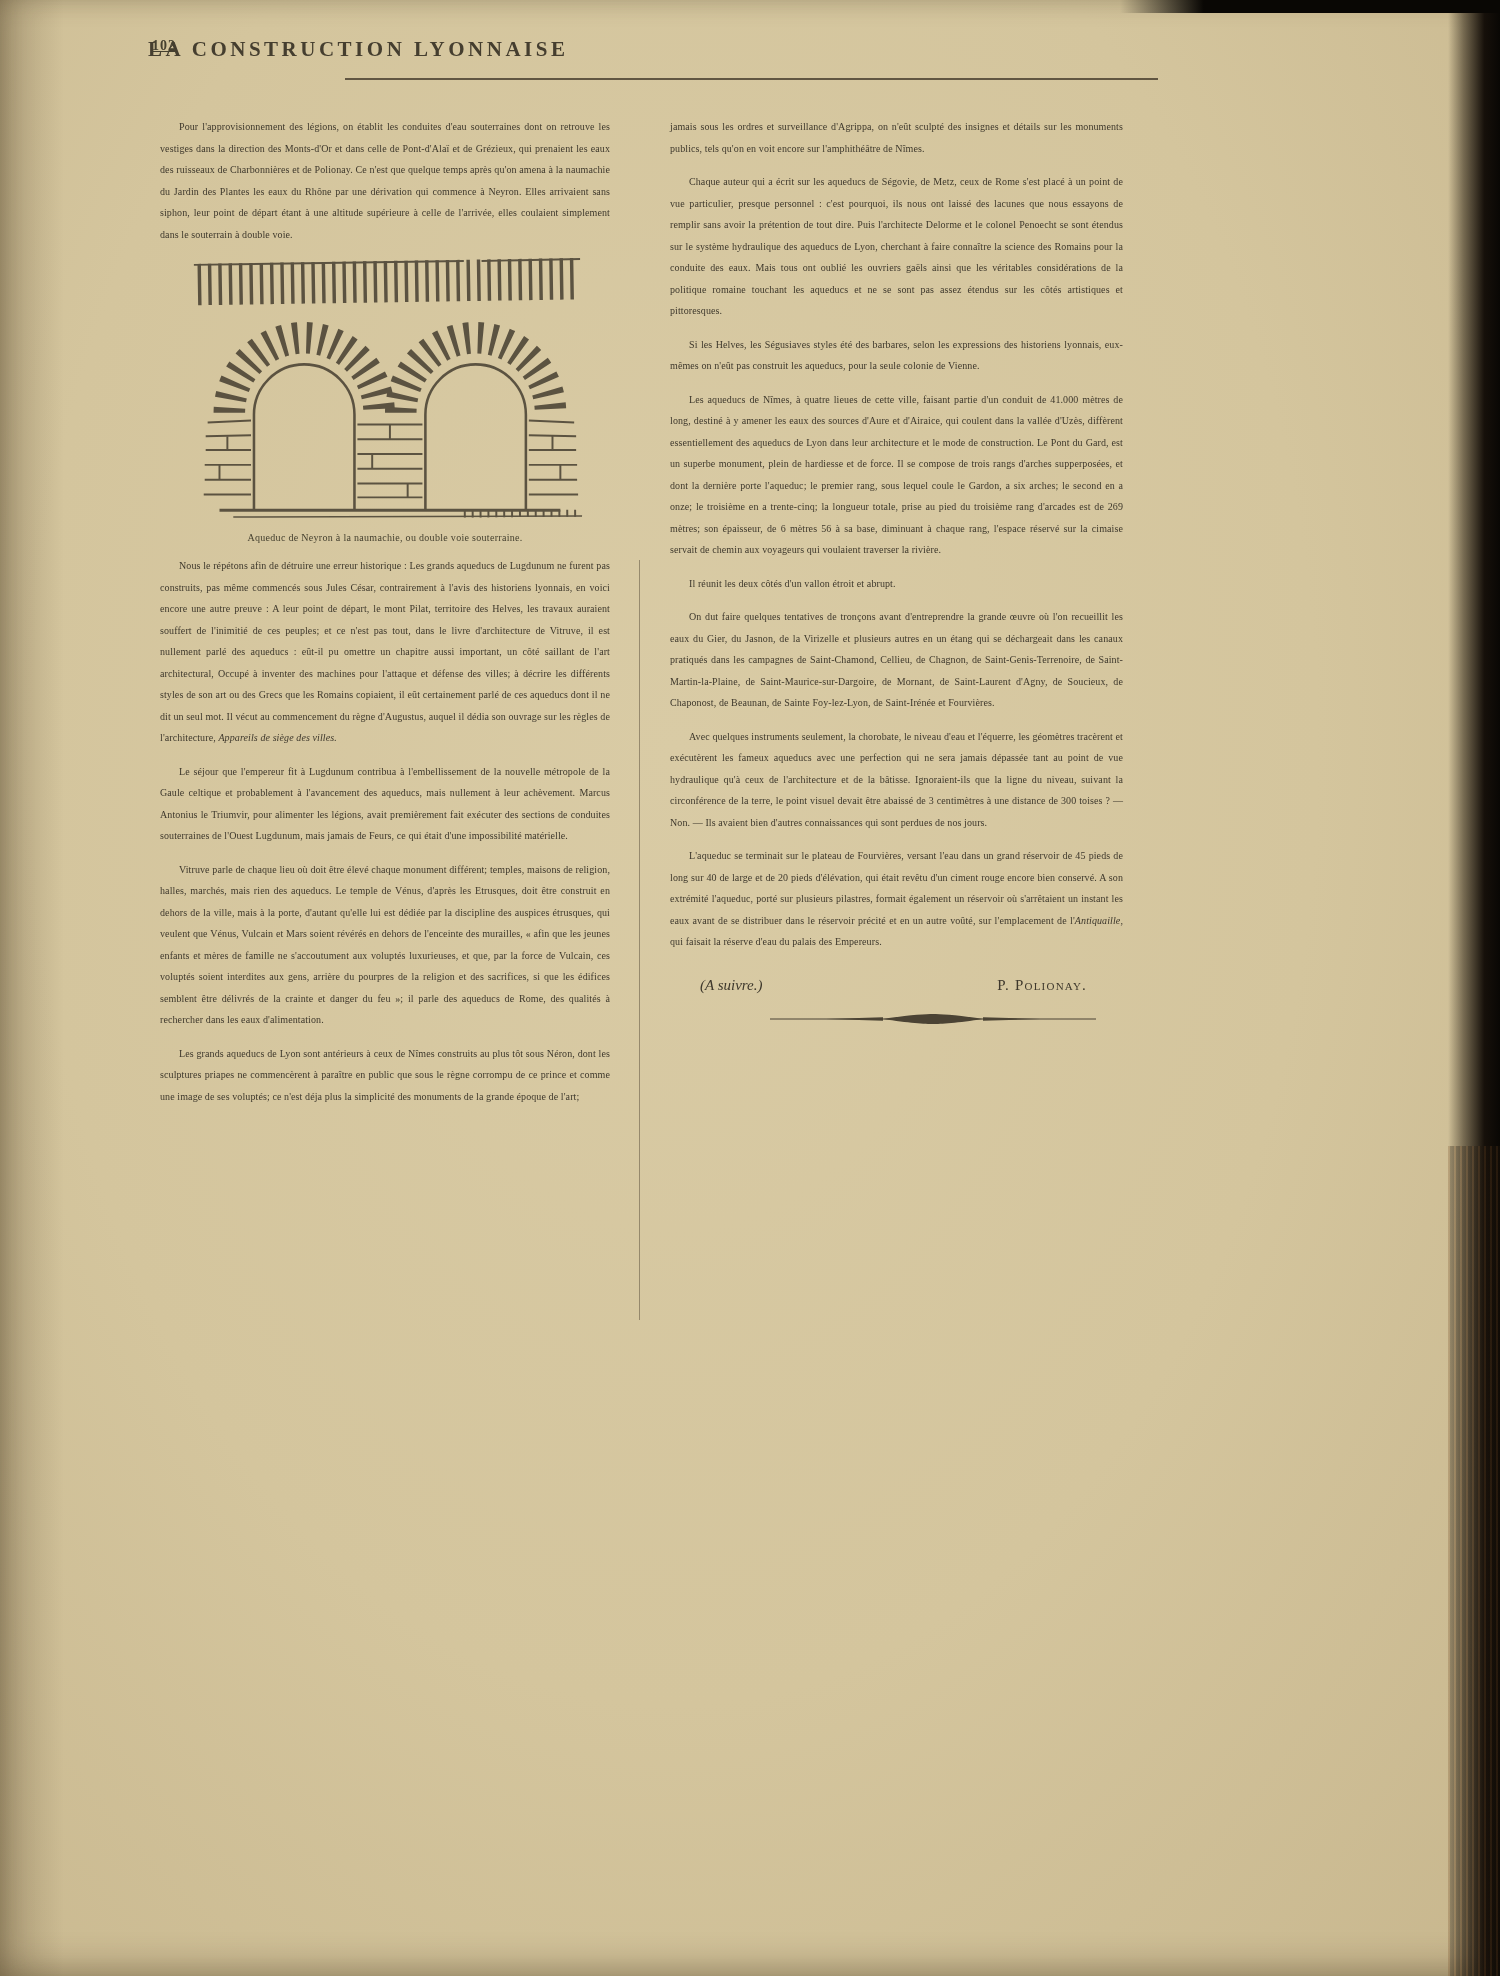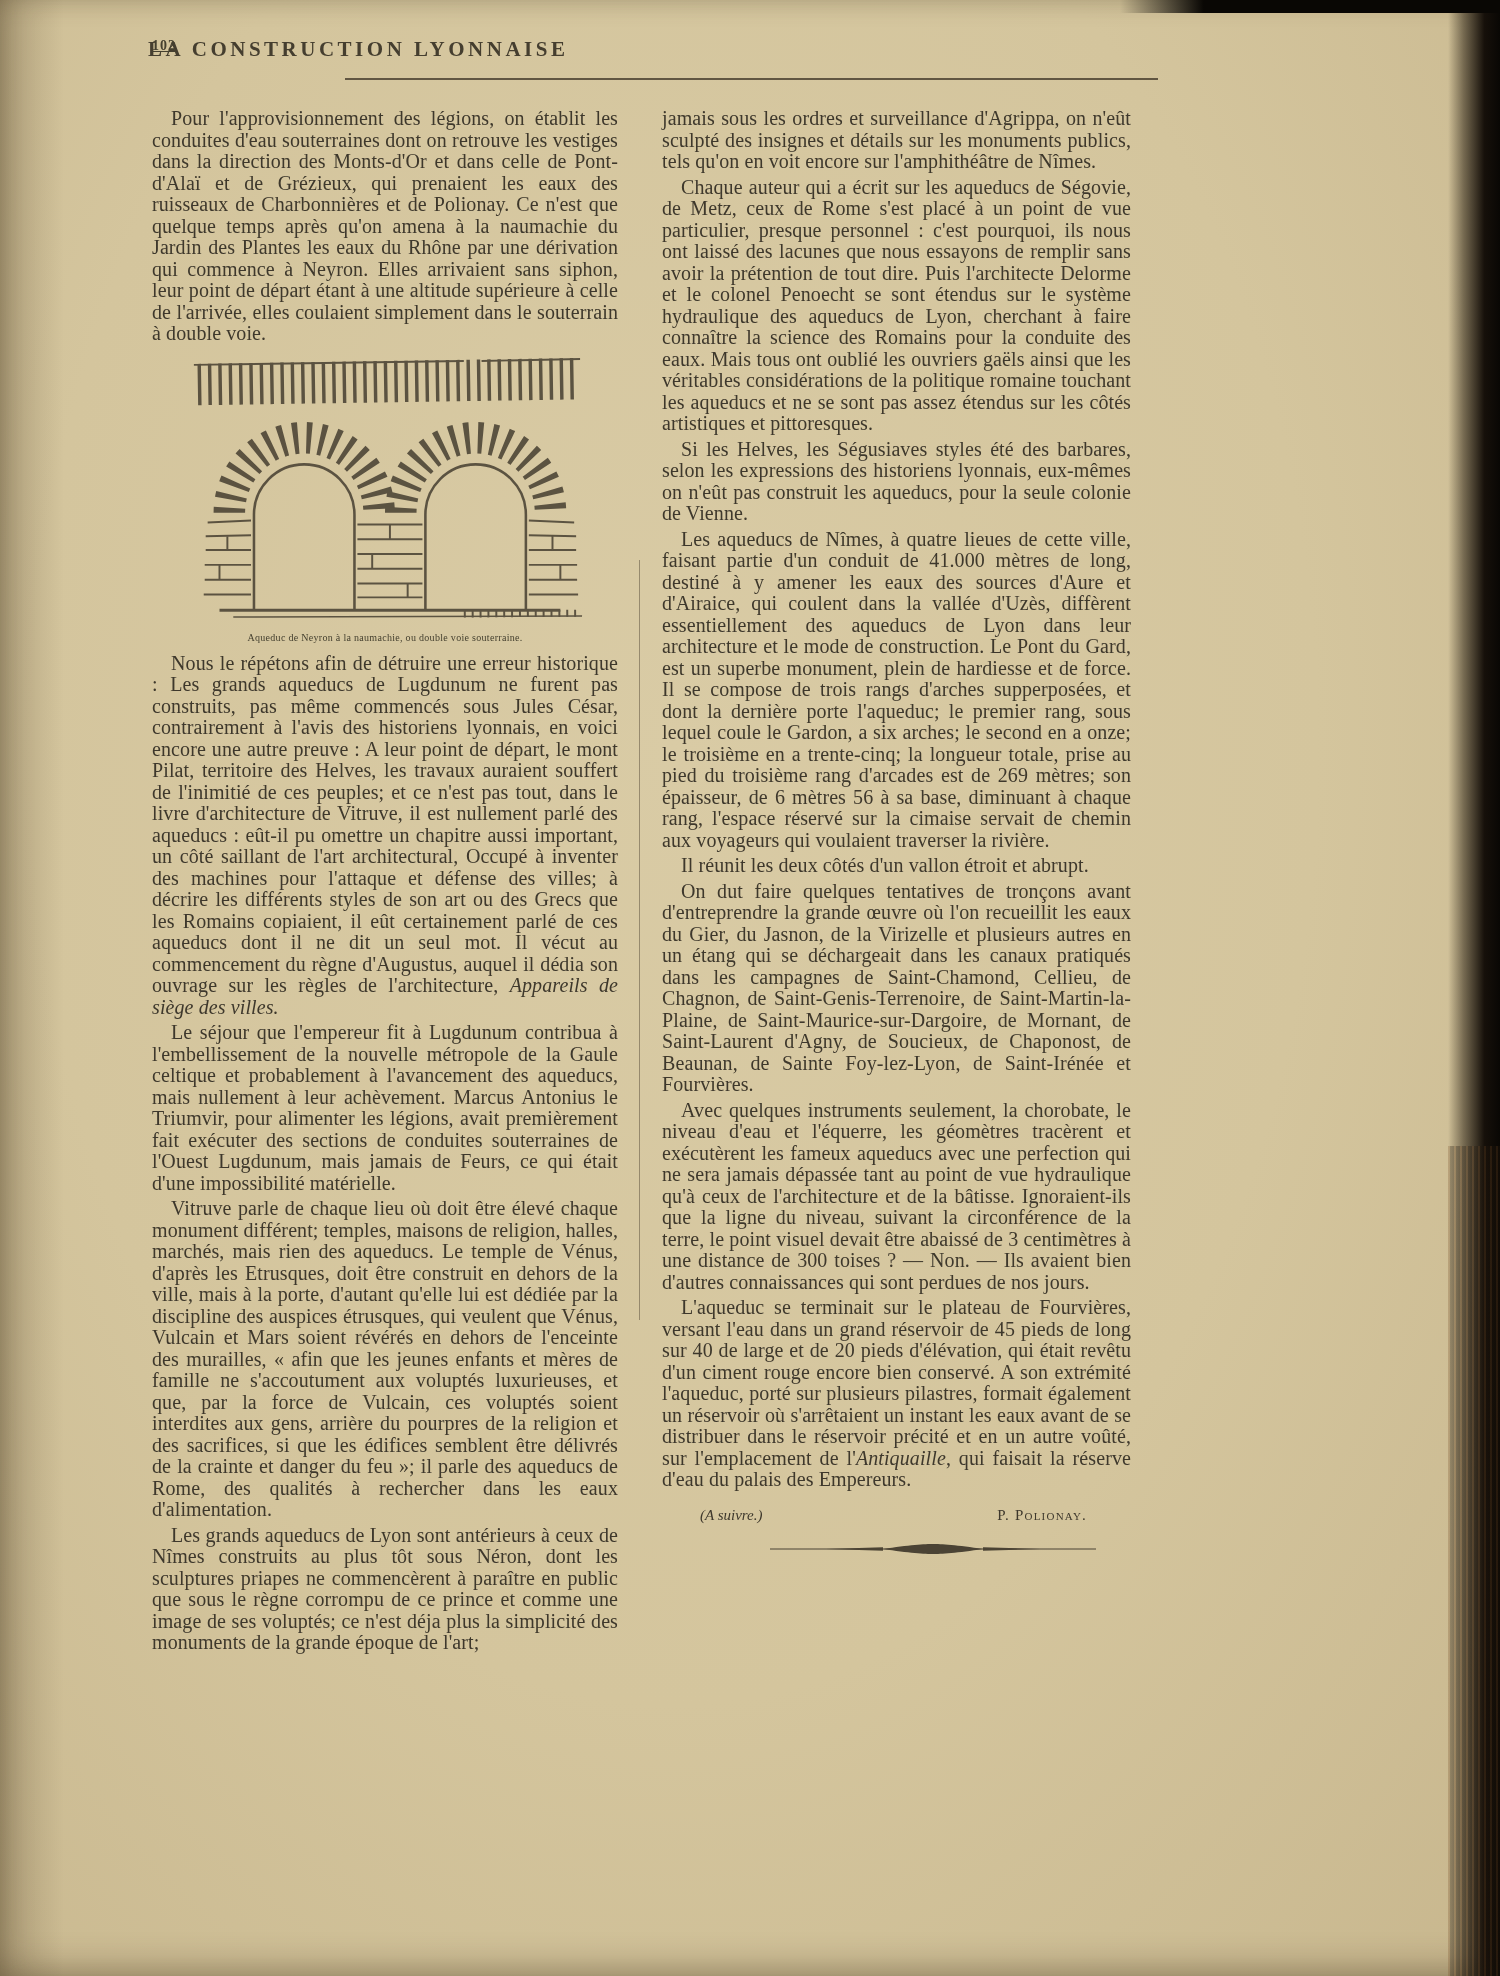--- a/index.html
+++ b/index.html
@@ -53,22 +53,22 @@
     background: rgba(67,58,43,0.8);
   }
   .col-rule {
     position: absolute; left: 639px; top: 560px; width: 1px; height: 760px;
     background: rgba(70,60,44,0.45);
   }
   .columns { display: flex; gap: 36px; margin-top: 24px; }
   .col-left  { width: 474px; }
   .col-right { width: 477px; }
   p {
-    margin: 4px; text-align: justify; text-indent: 19px;
-    font-size: 20px; line-height: 21.5px; letter-spacing: 0.1px;
+    margin: 12px; text-align: justify; text-indent: 19px;
+    font-size: 10px; line-height: 21.5px; letter-spacing: 0.1px;
     color: #3e382c;
   }
   p.noindent { text-indent: 0; }
   em { }
   figure { margin: 12px 0 10px 0; text-align: center; }
   .engraving { display: block; margin: 0 auto; opacity: 0.88; }
   figcaption {
     margin-top: 9px; font-size: 10px; letter-spacing: 0.3px;
     color: #45402f; text-align: center;
   }

